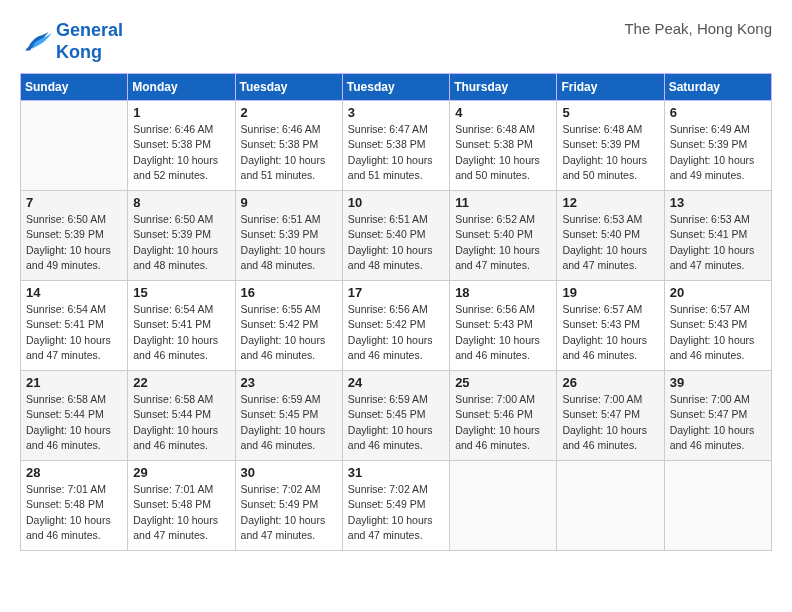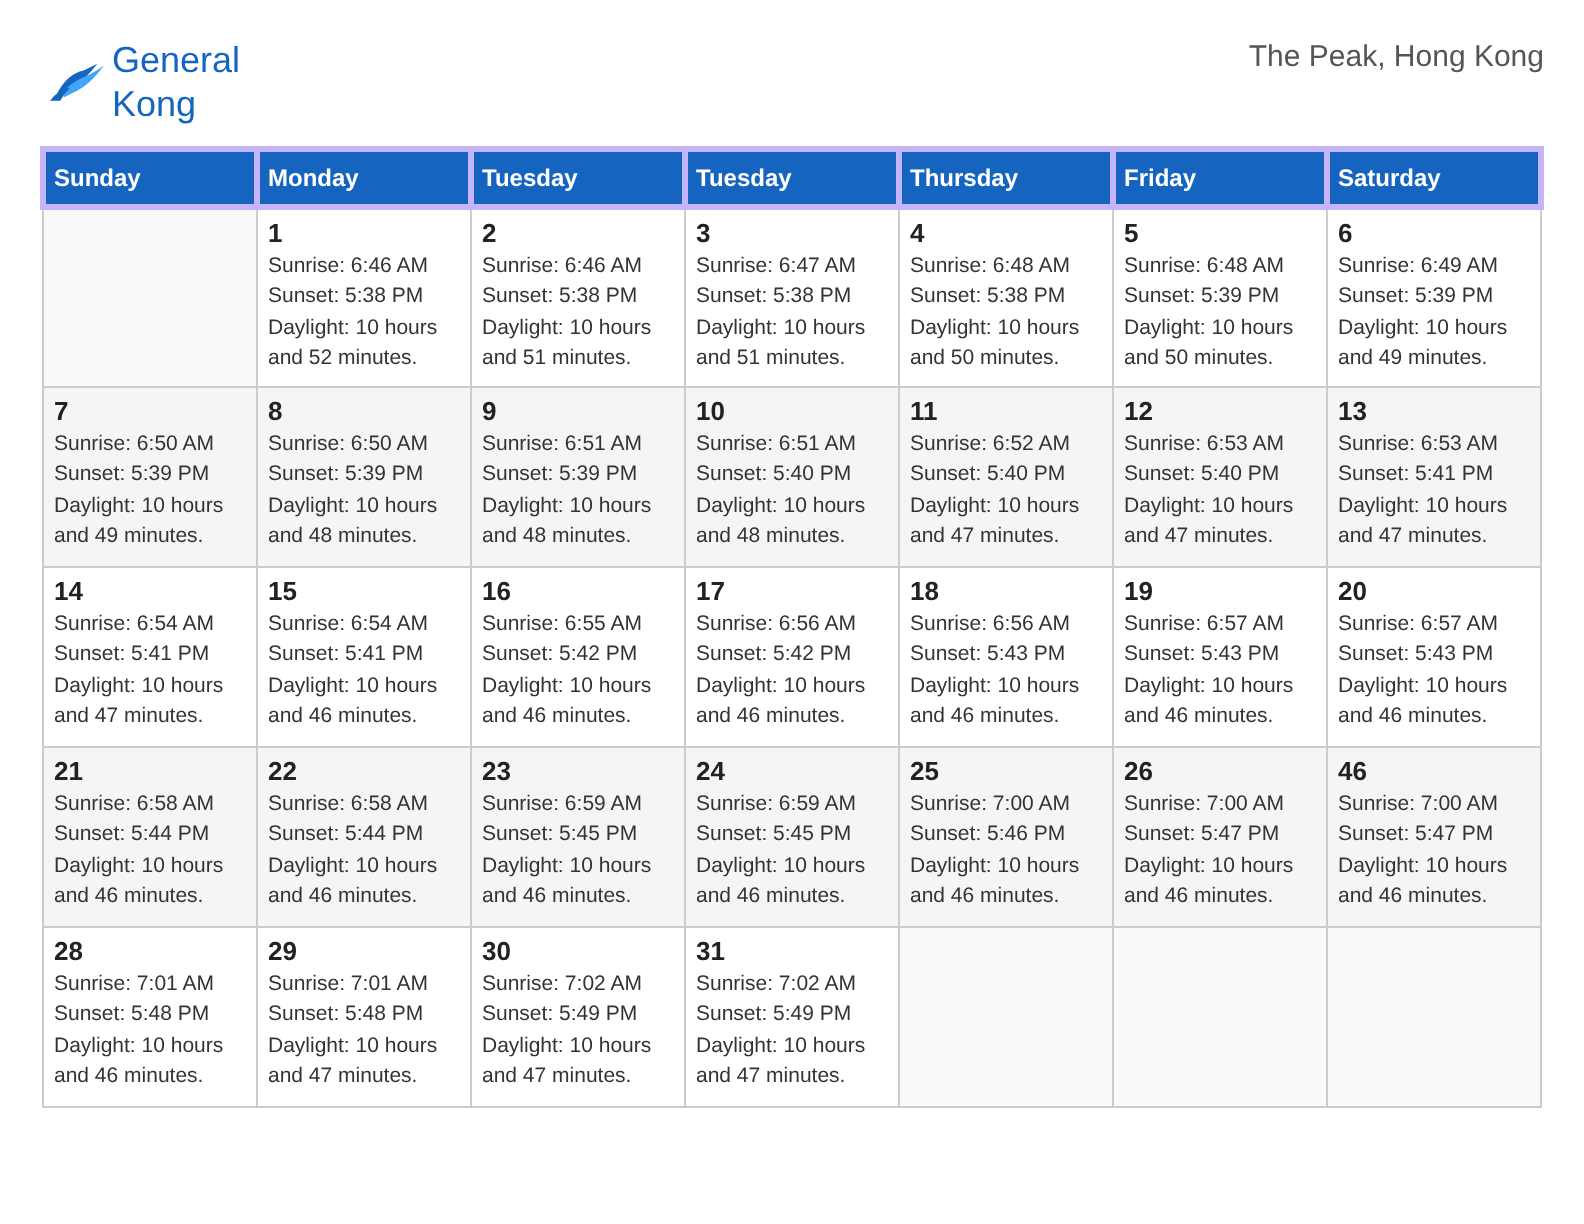--- a/index.html
+++ b/index.html
@@ -16,21 +16,21 @@
       align-items: flex-start;
       margin-bottom: 10px;
     }
     .logo {
       display: flex;
       align-items: center;
       gap: 4px;
     }
     .logo-text {
       font-size: 18px;
-      font-weight: normal;
+      font-weight: bold;
       color: #333;
       line-height: 1.2;
     }
     .logo-text span {
       color: #1565c0;
     }
     .logo-bird {
       width: 32px;
       height: 28px;
     }
@@ -51,21 +51,21 @@
       border-collapse: collapse;
       font-size: 11px;
     }
     .calendar th {
       background-color: #1565c0;
       color: #fff;
       padding: 6px 4px;
       text-align: left;
       font-weight: bold;
       font-size: 12px;
-      border: 3px solid #c4b5fd;
+      border: 1px solid #c4b5fd;
     }
     .calendar td {
       border: 1px solid #ccc;
       padding: 4px 5px;
       vertical-align: top;
       width: 107px;
       height: 90px;
       background: #fff;
     }
     .calendar td.empty {
@@ -307,21 +307,21 @@
 and 46 minutes.</div>
         </td>
         <td>
           <span class="day-number">26</span>
           <div class="day-info" style="white-space: pre-line;">Sunrise: 7:00 AM
 Sunset: 5:47 PM
 Daylight: 10 hours
 and 46 minutes.</div>
         </td>
         <td>
-          <span class="day-number">46</span>
+          <span class="day-number">39</span>
           <div class="day-info" style="white-space: pre-line;">Sunrise: 7:00 AM
 Sunset: 5:47 PM
 Daylight: 10 hours
 and 46 minutes.</div>
         </td>
       </tr>
       <tr class="week-row">
         <td>
           <span class="day-number">28</span>
           <div class="day-info" style="white-space: pre-line;">Sunrise: 7:01 AM

